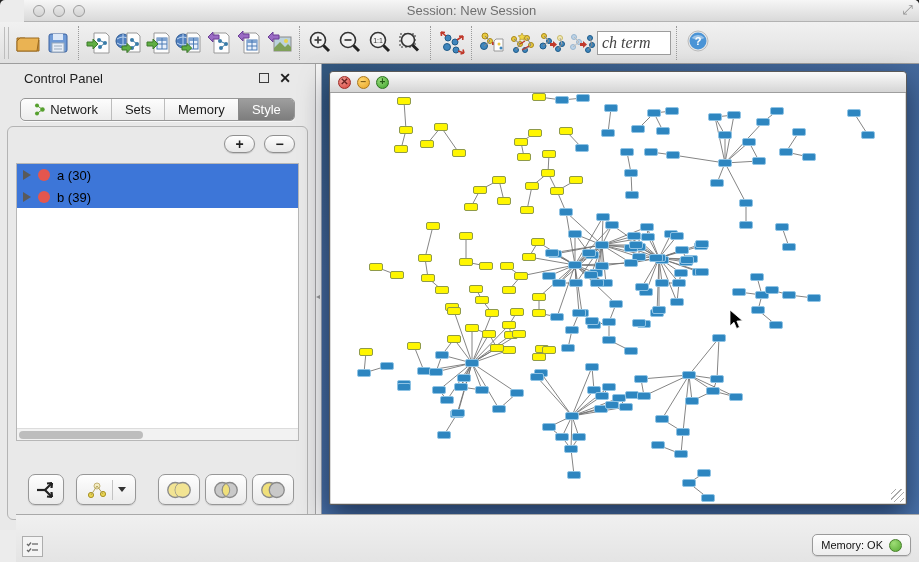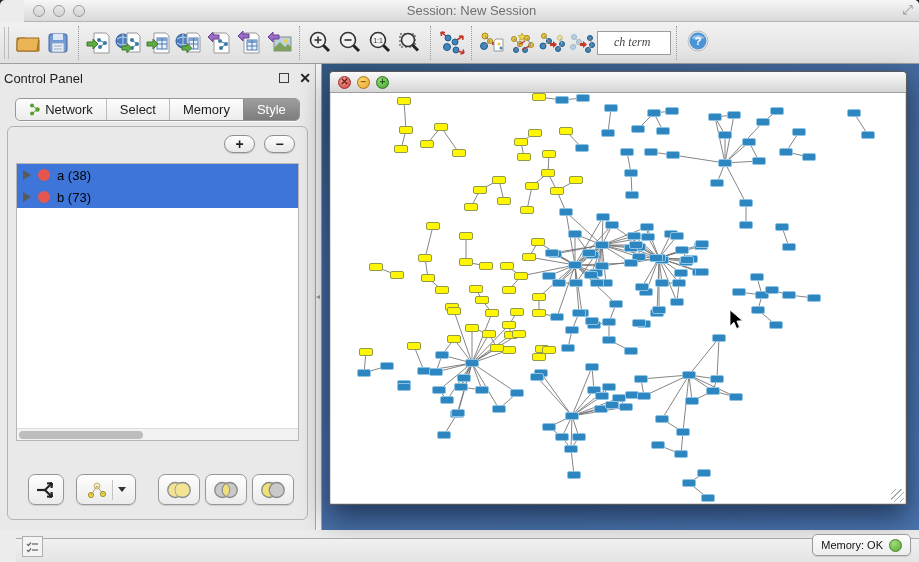--- a/index.html
+++ b/index.html
@@ -16,29 +16,29 @@
   .expand-glyph { position:absolute; right:6px; top:2px; color:#8f8f8f; font-size:13px; }
 
   
   .toolbar { position:absolute; top:22px; left:0; right:0; height:42px;
     background:linear-gradient(#f1f1f1,#e0e0e0); border-bottom:1px solid #9d9d9d;
     display:flex; align-items:center; padding:0 2px; }
   .grip { width:5px; height:32px; border-left:1px solid #bdbdbd; border-right:1px solid #bdbdbd; margin:0 4px 0 2px; }
   .tsep { width:1px; height:34px; border-left:1px dotted #9a9a9a; margin:0 5px; }
   .tbtn { width:30px; height:32px; display:flex; align-items:center; justify-content:center; }
   .search-box { width:74px; height:24px; border:1px solid #9d9d9d; background:#fff; font-style:italic;
-    font-size:12px; color:#444; padding:0 16px; font-family:"Liberation Serif",serif; }
+    font-size:16px; color:#444; padding:0 4px; font-family:"Liberation Serif",serif; }
   .help-wrap { margin:0 6px 0 4px; }
 
   
   .main { position:absolute; top:64px; bottom:32px; left:0; right:0; }
 
   
   .cpanel { position:absolute; left:0; top:0; bottom:0; width:316px; background:#e9e9e9; border-right:1px solid #a5a5a5; }
-  .cpanel-head { height:28px; display:flex; align-items:center; padding:0 4px; }
+  .cpanel-head { height:28px; display:flex; align-items:center; padding:0 24px; }
   .cpanel-title { font-size:13px; color:#1d1d1d; }
   .cpanel-headbtns { margin-left:auto; display:flex; gap:10px; align-items:center; }
   .float-ico { width:10px; height:10px; border:1.5px solid #3c3c3c; display:inline-block; }
   .close-ico { font-size:14px; font-weight:bold; color:#1e1e1e; line-height:10px; }
   .tabsbar { display:flex; justify-content:center; margin-top:6px; }
   .tabs { display:flex; height:23px; border:1px solid #979797; border-radius:5px; background:linear-gradient(#fdfdfd,#ececec); overflow:hidden; box-shadow:0 1px 0 rgba(255,255,255,.7); }
   .tab { display:flex; align-items:center; gap:5px; padding:0 13px; font-size:13px; color:#1c1c1c; border-left:1px solid #bdbdbd; cursor:default; }
   .tab:first-child { border-left:none; }
   .tab.active { background:linear-gradient(#9e9e9e,#7d7d7d); color:#fff; border-left-color:#8b8b8b; }
   .content-frame { position:absolute; left:7px; right:7px; top:62px; bottom:10px; border:1px solid #b4b4b4; border-radius:6px; background:#e9e9e9; }
@@ -74,21 +74,21 @@
     display:flex; align-items:center; justify-content:center; line-height:0; }
   .it-close { background:radial-gradient(circle at 35% 30%, #f09a93,#d8443c); border:1px solid #9d2d27; }
   .it-min  { background:radial-gradient(circle at 35% 30%, #ffd76e,#e8a426); border:1px solid #a9771c; color:rgba(90,60,0,.8)!important; }
   .it-zoom { background:radial-gradient(circle at 35% 30%, #9adb7c,#3ca32a); border:1px solid #2c7220; color:rgba(10,60,0,.8)!important; }
   .iframe-title { position:absolute; left:0; right:0; text-align:center; font-size:13px; color:#111; }
   .canvas { position:absolute; left:1px; right:1px; top:21px; bottom:1px; background:#fff; overflow:hidden; }
   .resize-grip { position:absolute; right:1px; bottom:1px; width:13px; height:13px;
     background:repeating-linear-gradient(135deg, transparent 0 3px, #aaa 3px 4px); }
 
   
-  .statusbar { position:absolute; bottom:0; left:16px; right:0; height:24px; background:linear-gradient(#f0f0f0,#e4e4e4); border-top:1px solid #a9a9a9; }
+  .statusbar { position:absolute; bottom:0; left:16px; right:0; height:48px; background:linear-gradient(#f0f0f0,#e4e4e4); border-top:1px solid #a9a9a9; }
   .task-btn { position:absolute; left:6px; bottom:5px; width:21px; height:21px; border:1px solid #adadad; background:#f4f4f4; display:flex; align-items:center; justify-content:center; }
   .memory-btn { position:absolute; right:8px; bottom:6px; height:22px; padding:0 8px; border:1px solid #9a9a9a; border-radius:5px;
     background:linear-gradient(#fdfdfd,#ededed); display:flex; align-items:center; gap:6px; font-size:11px; color:#111; box-shadow:0 1px 1px rgba(0,0,0,.12); }
   .mem-dot { width:13px; height:13px; border-radius:50%; background:radial-gradient(circle at 35% 30%, #9fdd77,#58ab34); border:1px solid #477f2a; }
 </style>
 </head>
 <body>
 
 <div class="window">
 
@@ -337,47 +337,47 @@
             <svg width="11" height="13" viewBox="0 0 11 13">
               <circle cx="3" cy="2.5" r="2" fill="#56a02e"></circle>
                 <circle cx="3" cy="10.5" r="2" fill="#56a02e"></circle>
                 <circle cx="8.5" cy="6.5" r="2.2" fill="#56a02e"></circle>
               <line x1="3" y1="2.5" x2="8.5" y2="6.5" stroke="#56a02e"></line>
                 <line x1="3" y1="10.5" x2="8.5" y2="6.5" stroke="#56a02e"></line>
             </svg>
             <span>Network</span>
           </div>
           <div class="tab">
-              <span>Select</span>
+              <span>Sets</span>
             </div>
           <div class="tab">
               <span>Memory</span>
             </div>
           <div class="tab active">
               <span>Style</span>
             </div>
         </div>
       </div>
 
       <div class="content-frame">
         <div class="pm-row">
           <div class="pm-btn">+</div>
           <div class="pm-btn">−</div>
         </div>
 
         <div class="setlist" id="setList">
           <div class="set-row selected">
               <span class="expander"></span>
               <span class="setdot"></span>
-              <span>a (38)</span>
+              <span>a (30)</span>
             </div>
             <div class="set-row selected">
               <span class="expander"></span>
               <span class="setdot"></span>
-              <span>b (73)</span>
+              <span>b (39)</span>
             </div>
             <div class="hscroll">
               <div class="hthumb"></div>
             </div>
         </div>
 
         <div class="setbtns">
           <div class="sbtn fork">
             <svg width="22" height="20" viewBox="0 0 22 20">
               <path d="M2 10 h8" stroke="#222" stroke-width="2.2" fill="none"></path>

